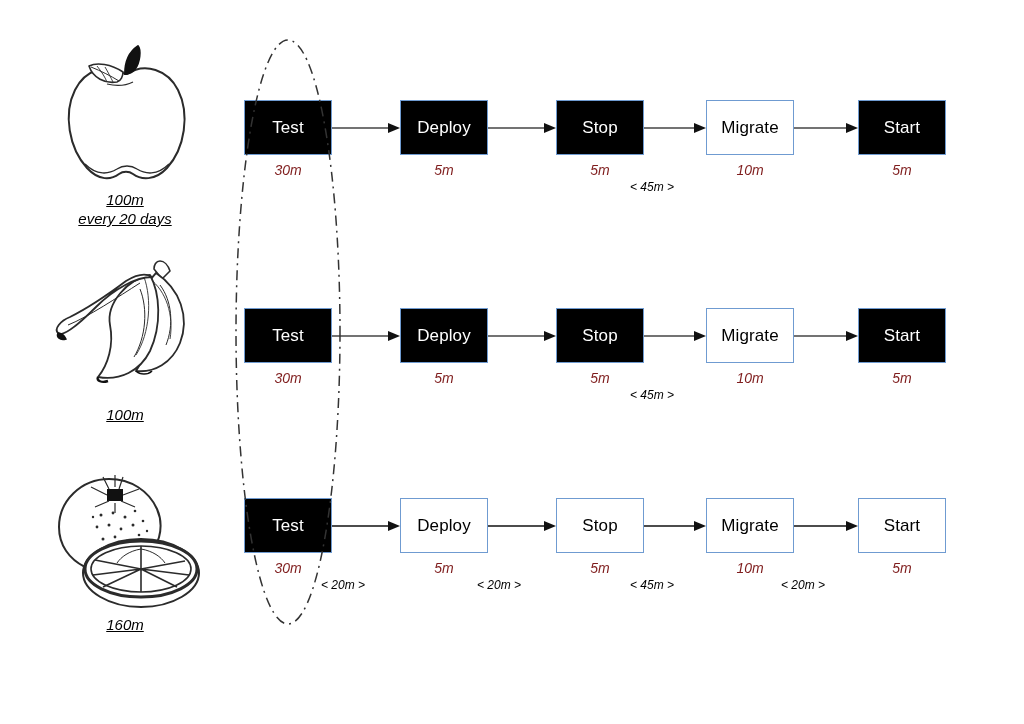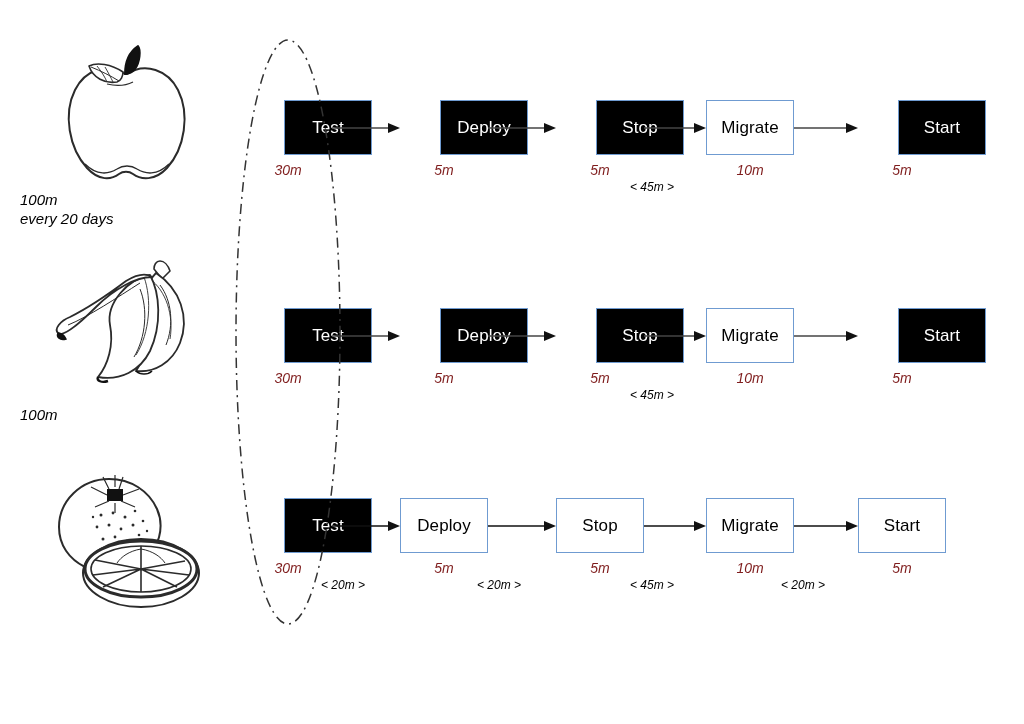--- a/index.html
+++ b/index.html
@@ -21,20 +21,22 @@
     position: absolute;
     left: 0; top: 0;
     width: 1024px;
     height: 724px;
   }
 
   
   .fruit-group {
     position: absolute;
     width: 210px;
+    text-align: center;
+    text-decoration: underline;
   }
   .fruit-art {
     width: 210px;
     height: 150px;
     position: relative;
   }
   .fruit-art svg {
     display: block;
     margin: 0 auto;
   }
@@ -64,21 +66,20 @@
     display: flex;
     align-items: center;
     justify-content: center;
     font-family: "Liberation Sans", sans-serif;
     font-size: 17px;
     letter-spacing: 0.1px;
   }
   .node.filled {
     background: #000000;
     color: #ffffff;
-    margin-left: 40px;
   }
   .node.hollow {
     background: #ffffff;
     color: #000000;
   }
 
   .node-dur {
     position: absolute;
     width: 88px;
     text-align: center;
@@ -193,20 +194,21 @@
                  C138 142 164 126 164 108 C164 90 138 74 106 74 Z" fill="#ffffff" stroke="#2b2b2b" stroke-width="2" stroke-linejoin="round"></path>
         <ellipse cx="106" cy="104" rx="56" ry="28" fill="#ffffff" stroke="#2b2b2b" stroke-width="3"></ellipse>
         <ellipse cx="106" cy="104" rx="50" ry="23" fill="#ffffff" stroke="#2b2b2b" stroke-width="1.6"></ellipse>
         <path d="M106 104 L106 81 M106 104 L150 96 M106 104 L154 110
                  M106 104 L142 122 M106 104 L106 127 M106 104 L68 122
                  M106 104 L58 110 M106 104 L60 95" fill="none" stroke="#2b2b2b" stroke-width="1.6"></path>
         <path d="M106 84 C118 86 126 92 130 98" fill="none" stroke="#2b2b2b" stroke-width="1"></path>
         <path d="M106 84 C94 86 86 92 82 98" fill="none" stroke="#2b2b2b" stroke-width="1"></path>
       </svg>
     </div>
+    <div class="fruit-caption">160m</div>
   </div>
 
   <div class="row" id="row-0" style="top:100px;">
     <div class="node filled" style="left:244px; top:0;">
       <span>Test</span>
     </div>
     <div class="node-dur" style="left:244px; top:62px;">30m</div>
 
     <div class="connector" style="left:332px; top:22px;">
       <svg width="68" height="12" viewBox="0 0 68 12">

